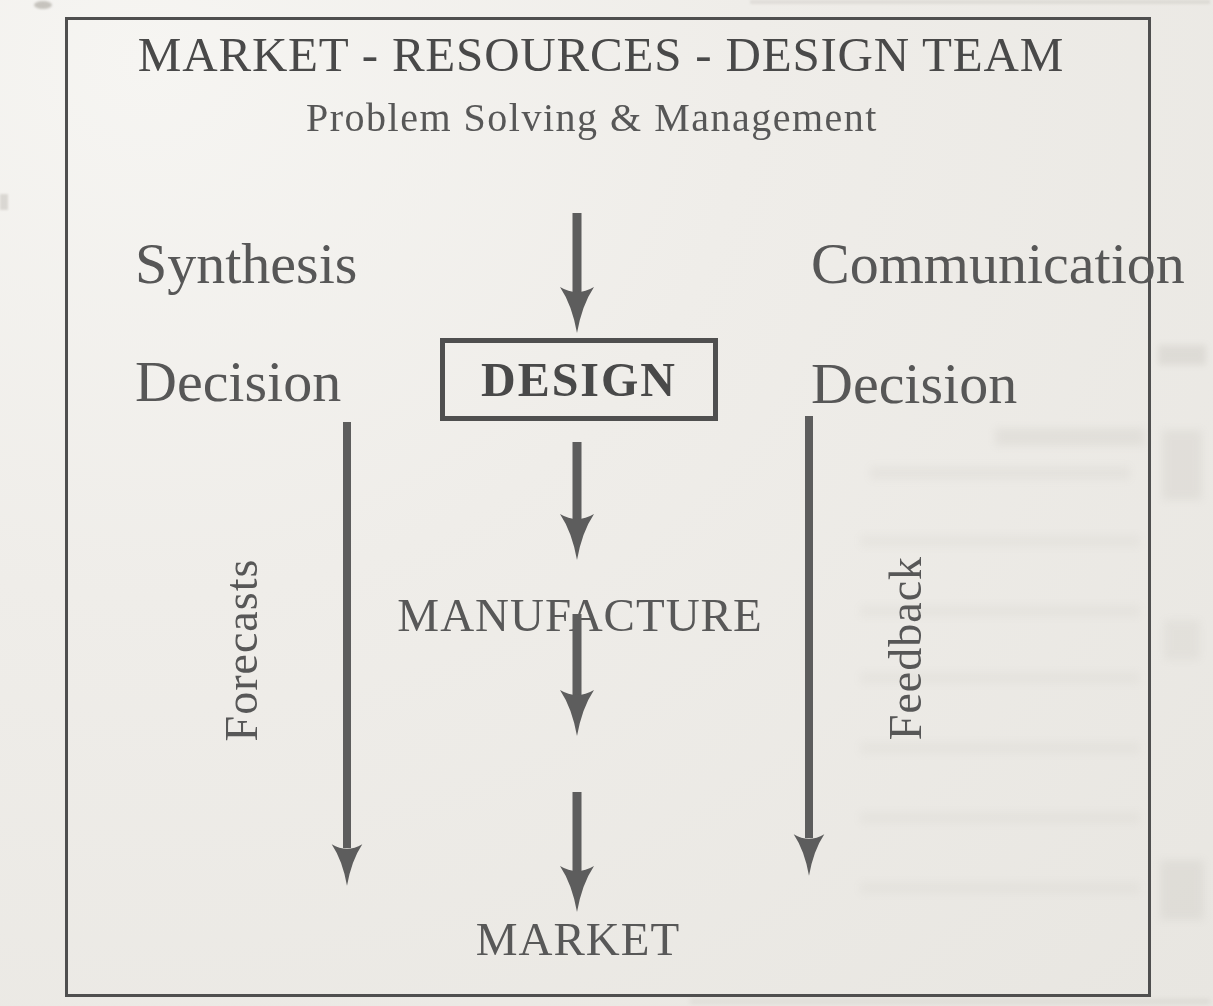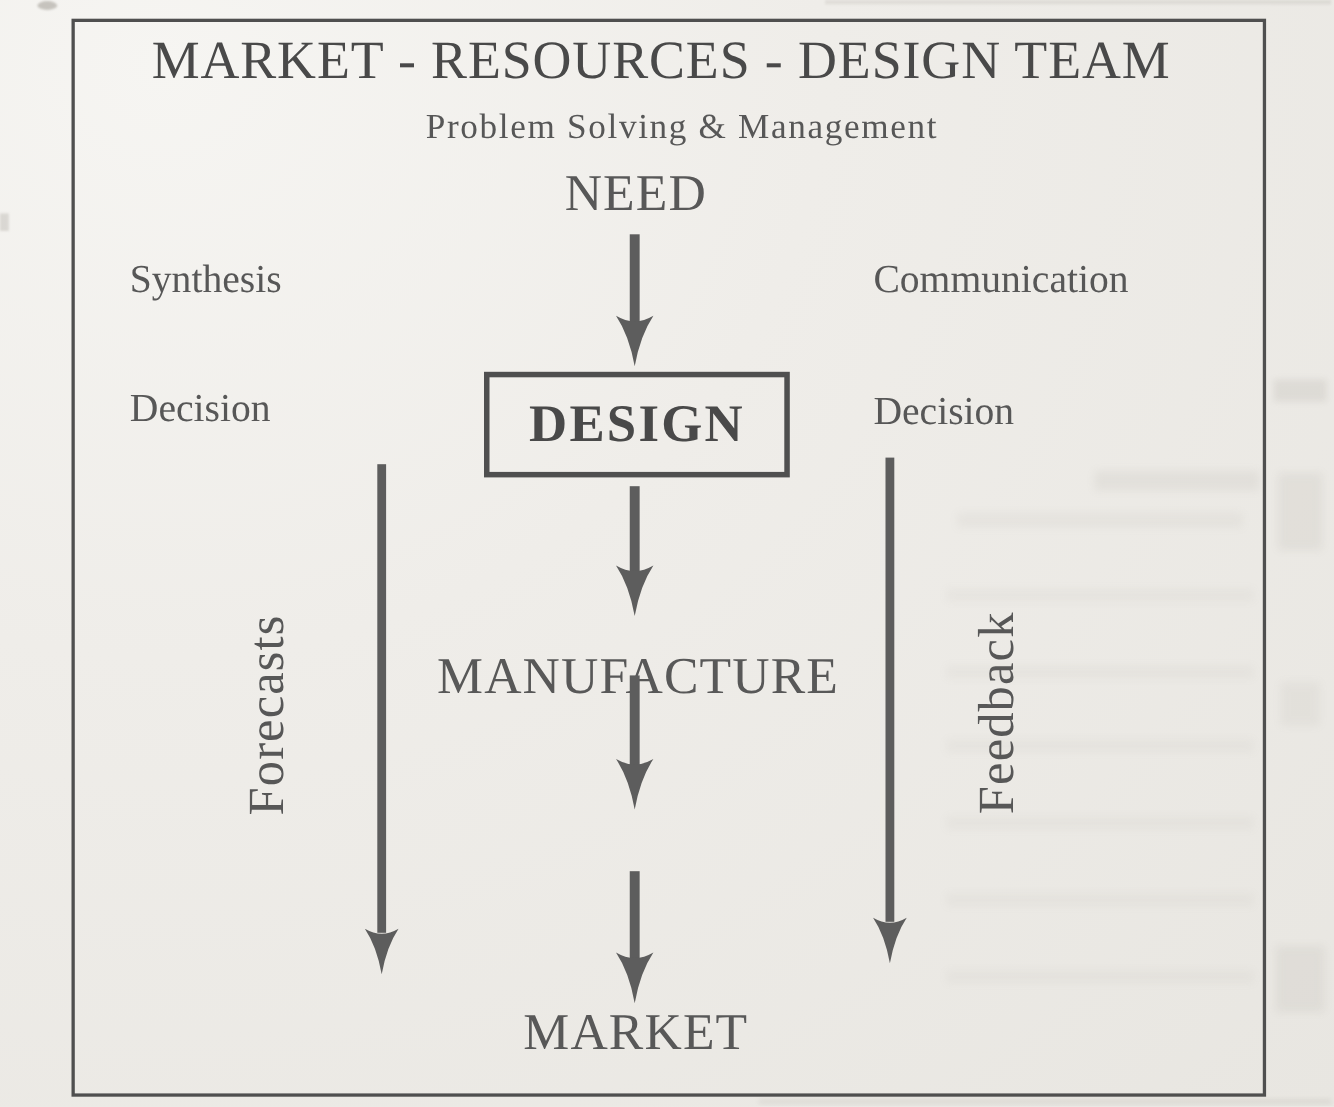--- a/index.html
+++ b/index.html
@@ -30,25 +30,25 @@
     background:transparent;
   }
   .t{
     position:absolute;
     color:var(--ink);
     line-height:1;
     white-space:nowrap;
   }
   .cx{transform:translateX(-50%);}
   .title{font-size:49px;letter-spacing:0.8px;color:var(--ink-dark);}
-  .subtitle{font-size:32px;letter-spacing:1.5px;color:#575757;margin-left:28px;}
+  .subtitle{font-size:40px;letter-spacing:1.5px;color:#575757;}
   .node{font-size:47px;letter-spacing:1px;color:#585858;}
-  .side{font-size:36px;color:#575757;}
+  .side{font-size:58px;color:#575757;margin-left:17px;}
   .design-box{
-    position:absolute;left:440px;top:338px;width:278px;height:96px;
+    position:absolute;left:440px;top:338px;width:278px;height:83px;
     border:5px solid var(--frame);
     display:flex;align-items:center;justify-content:center;
   }
   .design-box .label{
     font-weight:bold;font-size:48px;letter-spacing:2px;color:var(--ink-dark);
     line-height:1;white-space:nowrap;
   }
   .vlabel{
     position:absolute;
     font-size:46px;letter-spacing:1px;color:#575757;
@@ -72,21 +72,20 @@
         <path d="M3 0 Q20 10 37 0 Q25 18 20 46 Q15 18 3 0 Z"></path>
       </symbol>
     </defs>
   </svg>
 
   <div class="frame"></div>
 
   <div class="t title cx" style="left:601px;top:30px;">MARKET - RESOURCES - DESIGN TEAM</div>
   <div class="t subtitle cx" style="left:592px;top:98px;">Problem Solving &amp; Management</div>
 
-  <div class="t node cx" style="left:578px;top:153px;">NEED</div>
 
   <svg class="arrow" style="left:557px;top:213px;" width="40" height="120" viewBox="0 0 40 120">
     <rect x="15.5" y="0" width="9" height="80"></rect>
     <use href="#arrowhead" x="0" y="74" width="40" height="46"></use>
   </svg>
 
   <div class="design-box">
     <span class="label">DESIGN</span>
   </div>
 

